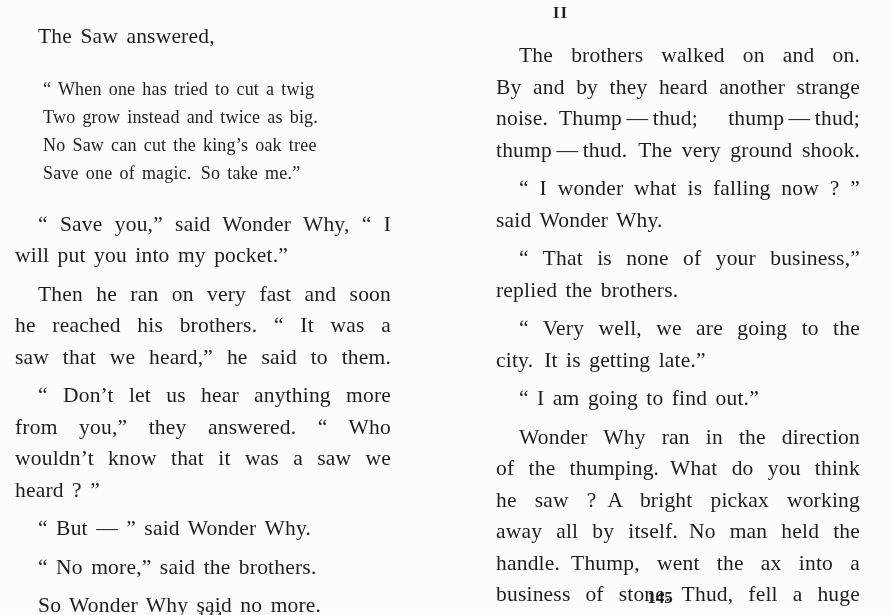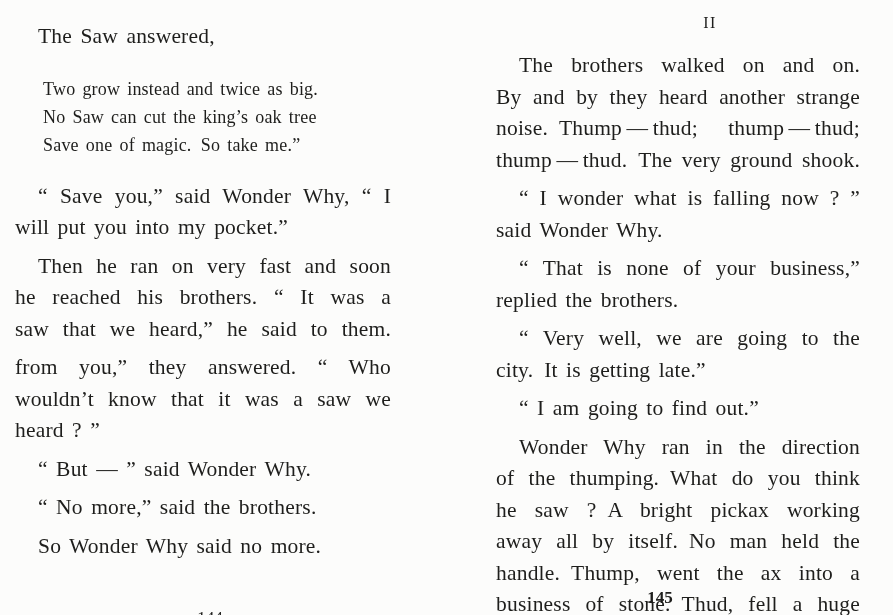--- a/index.html
+++ b/index.html
@@ -25,57 +25,59 @@
     font-size:18px; line-height:28px;
   }
 
   .line { white-space:nowrap; }
   .line.fill { text-align:justify; text-align-last:justify; word-spacing:0; }
   .line:not(.fill) { word-spacing:0.13em; }
   .line.indent { padding-left:23px; }
   .it { }
 
   .chapter-number {
-    margin-top:13px; height:20px; line-height:20px;
-    text-align:center; padding-left:64px;
-    font-size:16px; font-weight:normal; letter-spacing:1.5px;
+    margin-top:3px; height:20px; line-height:20px;
+    text-align:left; padding-left:64px;
+    font-size:16px; font-weight:bold; letter-spacing:1.5px;
   }
 
   .folio {
     position:absolute; width:100%; text-align:center;
     font-size:17px; line-height:18px;
   }
   .page.left  .folio { top:609px; text-indent:14px; }
   .page.right .folio { top:589px; text-indent:-36px;font-weight:bold; }
 </style>
 </head>
 <body>
 
 <div class="spread">
 
   <section class="page left">
     <div class="body-text" id="left-body">
         <div class="prose first">
           <div class="line indent"><span class="rm">The Saw answered,</span></div>
         </div>
         <div class="verse">
+          <div class="line"><span class="rm">“ When one has tried to cut a twig</span></div>
           <div class="line"><span class="rm">Two grow instead and twice as big.</span></div>
           <div class="line"><span class="rm">No Saw can cut the king’s oak tree</span></div>
           <div class="line"><span class="rm">Save one of magic. So take me.”</span></div>
         </div>
         <div class="prose">
           <div class="line fill indent"><span class="rm">“ Save you,” said Wonder Why, “ I</span></div>
           <div class="line"><span class="rm">will put you into my pocket.”</span></div>
         </div>
         <div class="prose">
           <div class="line fill indent"><span class="rm">Then he ran on very fast and soon</span></div>
           <div class="line fill"><span class="rm">he reached his brothers. “ It was a</span></div>
           <div class="line fill"><span class="rm">saw that we heard,” he said to them.</span></div>
         </div>
         <div class="prose">
+          <div class="line fill indent"><span class="rm">“ Don’t let us hear anything more</span></div>
           <div class="line fill"><span class="rm">from you,” they answered. “ Who</span></div>
           <div class="line fill"><span class="rm">wouldn’t know that it was a saw we</span></div>
           <div class="line"><span class="rm">heard ? ”</span></div>
         </div>
         <div class="prose">
           <div class="line indent"><span class="rm">“ But — ” said Wonder Why.</span></div>
         </div>
         <div class="prose">
           <div class="line indent"><span class="rm">“ No more,” said the brothers.</span></div>
         </div>

